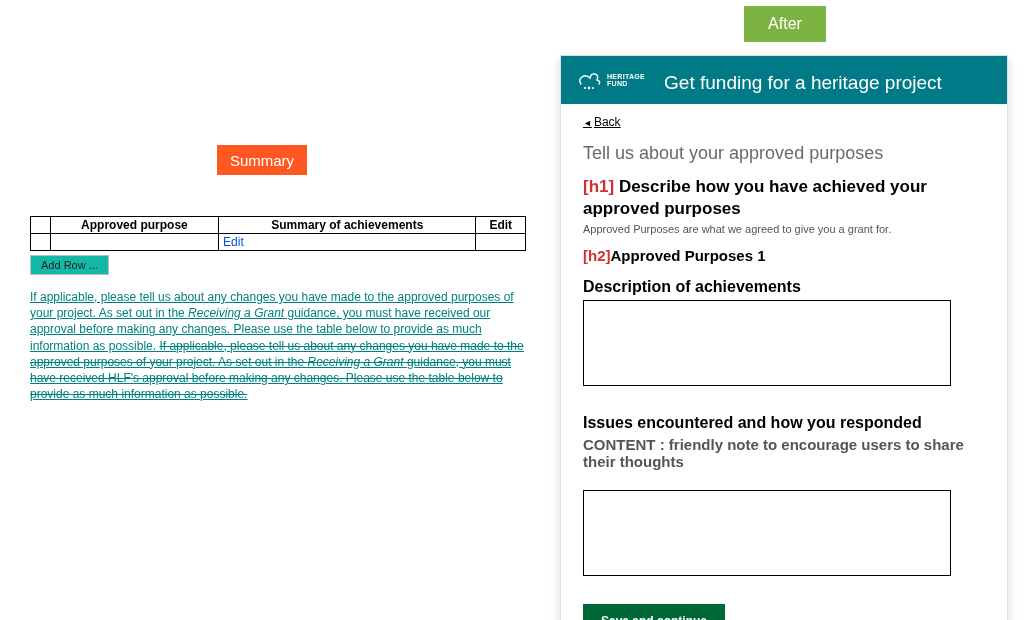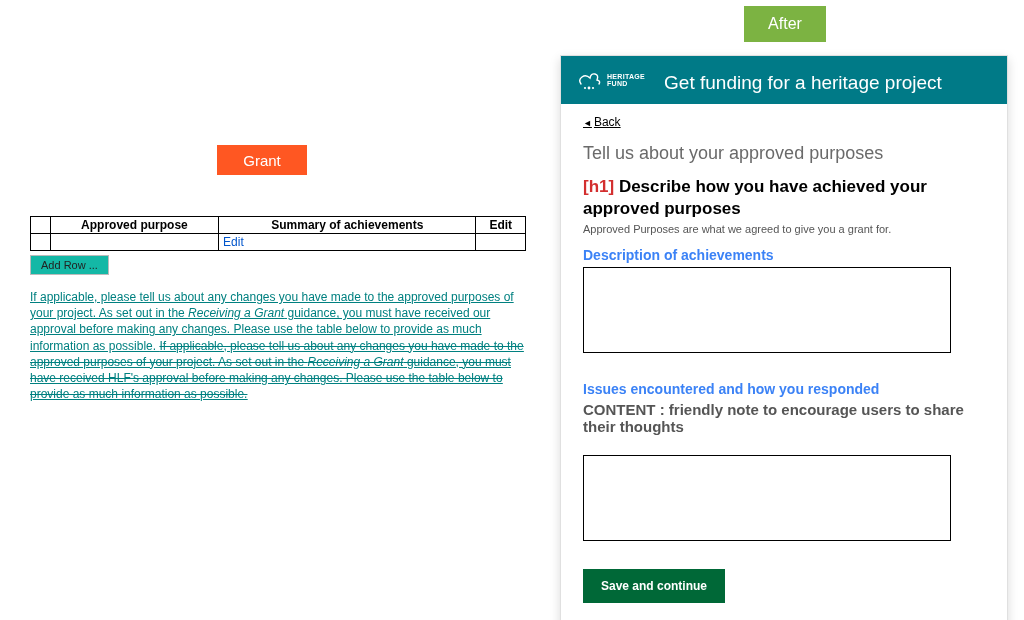--- a/index.html
+++ b/index.html
@@ -168,23 +168,23 @@
     margin-top: 3px;
     margin-bottom: 12px;
   }
   .h2-line {
     font-size: 15px;
     font-weight: bold;
     color: #000;
     margin-bottom: 14px;
   }
   .field-label {
-    font-size: 14px;
-    font-weight: bold;
-    color: #3b82f6;
+    font-size: 16px;
+    font-weight: bold;
+    color: #000000;
     margin-bottom: 4px;
   }
   .field-note {
     font-size: 15px;
     color: #555;
     margin-bottom: 20px;
     font-weight: bold;
   }
   .textarea {
     width: 368px;
@@ -203,21 +203,21 @@
     border: none;
     padding: 10px 18px;
     font-size: 12px;
     font-weight: bold;
     cursor: pointer;
   }
 </style>
 </head>
 <body>
 
-<div class="before-badge">Grant</div>
+<div class="before-badge">Summary</div>
 
 <div class="before-panel">
 
   <table class="before-table">
     <tbody>
         <tr>
       <th style="width:4%;"></th>
       <th style="width:34%;">Approved purpose</th>
       <th style="width:52%;">Summary of achievements</th>
       <th style="width:10%;">Edit</th>
@@ -264,20 +264,23 @@
   <div class="after-body">
     <span class="back-link">Back</span>
 
     <div class="section-intro">Tell us about your approved purposes</div>
 
     <div class="h1-line">
       <span class="h-marker">[h1] </span><span>Describe how you have achieved your approved purposes</span>
     </div>
     <div class="help-text">Approved Purposes are what we agreed to give you a grant for.</div>
 
+    <div class="h2-line">
+      <span class="h-marker">[h2]</span><span>Approved Purposes 1</span>
+    </div>
 
     <div class="field-label">Description of achievements</div>
     <textarea class="textarea" style=""></textarea>
 
     <div class="field-label">Issues encountered and how you responded</div>
     <div class="field-note">CONTENT : friendly note to encourage users to share their thoughts</div>
     <textarea class="textarea" style=""></textarea>
 
     <button class="save-btn">Save and continue</button>
   </div>

